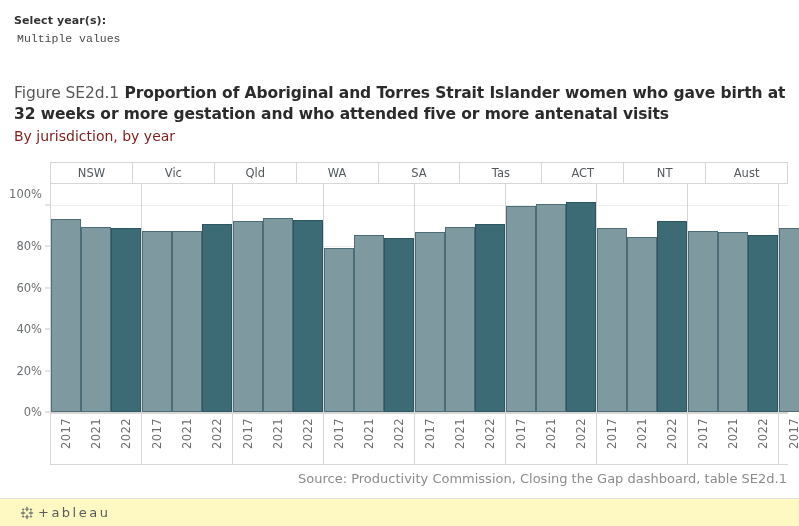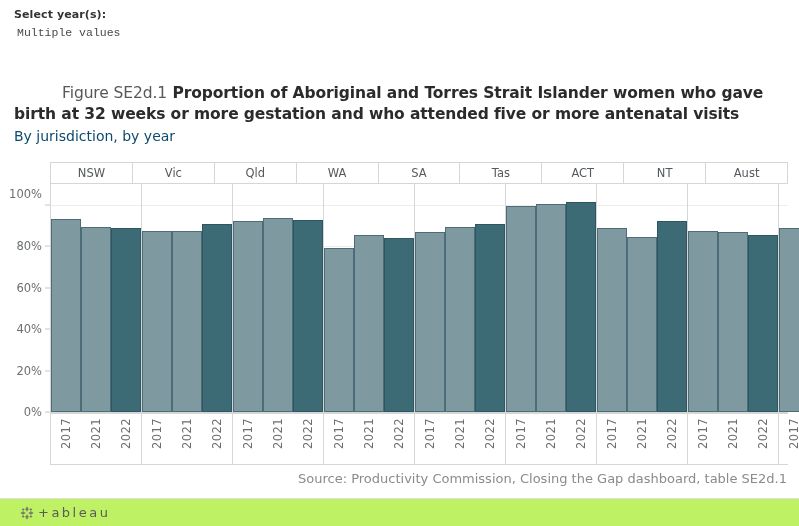--- a/index.html
+++ b/index.html
@@ -7,39 +7,39 @@
   body {
     width: 799px; height: 526px;
     background: #ffffff;
     font-family: "DejaVu Sans", "Liberation Sans", sans-serif;
     color: #333333;
     overflow: hidden;
     position: relative;
   }
 
   
-  #filter-control { position:absolute; left:14px; top:8px; }
+  #filter-control { position:absolute; left:14px; top:14px; }
   #filter-label {
     font-size: 11px; font-weight: bold; color: #333; line-height: 14px;
     letter-spacing: 0.1px;
   }
   #filter-value {
     font-size: 11.5px; color: #4a4a4a; line-height: 15px;
     margin-top: 3px; padding-left: 3px; font-family: Liberation Mono, monospace;
   }
 
   
   #title-block { position:absolute; left:14px; top:83px; width:775px; }
   #fig-title {
     font-size: 15.5px; line-height: 21px; color: #2b2b2b;
     font-weight: 700; letter-spacing: -0.1px;
   }
-  #fig-title .fig-num { font-weight: 400; color: #585858; margin-left: 48px; }
+  #fig-title .fig-num { font-weight: 400; color: #585858; }
   #fig-subtitle {
-    font-size: 14px; line-height: 20px; color: #0c4a6e;
+    font-size: 14px; line-height: 20px; color: #7f1d1d;
     font-weight: 400; margin-top: 1px;
   }
 
   
   #chart {
     position:absolute; left:50px; top:162px;
     width: 738px; height: 250px;
   }
   #panel-header-row {
     position:absolute; left:0; top:0; width:100%; height:22px;
@@ -115,21 +115,21 @@
 
   
   #source-note {
     position:absolute; right:12px; top:471px;
     font-size: 13px; color:#8b8b8b;
   }
 
   
   #footer {
     position:absolute; left:0; bottom:0; width:799px; height:28px;
-    background:#bef264; border-top:1px solid #e0e0e0;
+    background:#fef9c3; border-top:1px solid #e0e0e0;
     display:flex; align-items:center;
   }
   #tableau-logo { display:flex; align-items:center; margin-left:20px; gap:4px; }
   #tableau-mark { width:14px; height:14px; }
   #tableau-word {
     font-size: 13px; color:#5b5b5b; letter-spacing:2.5px;
     font-family:"DejaVu Sans","Liberation Sans",sans-serif;
   }
 </style>
 </head>

